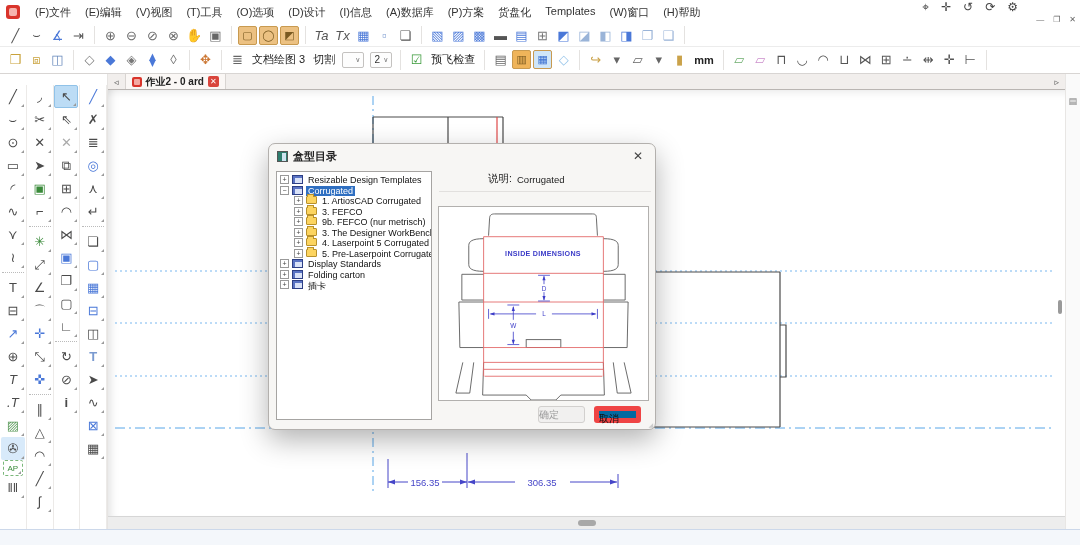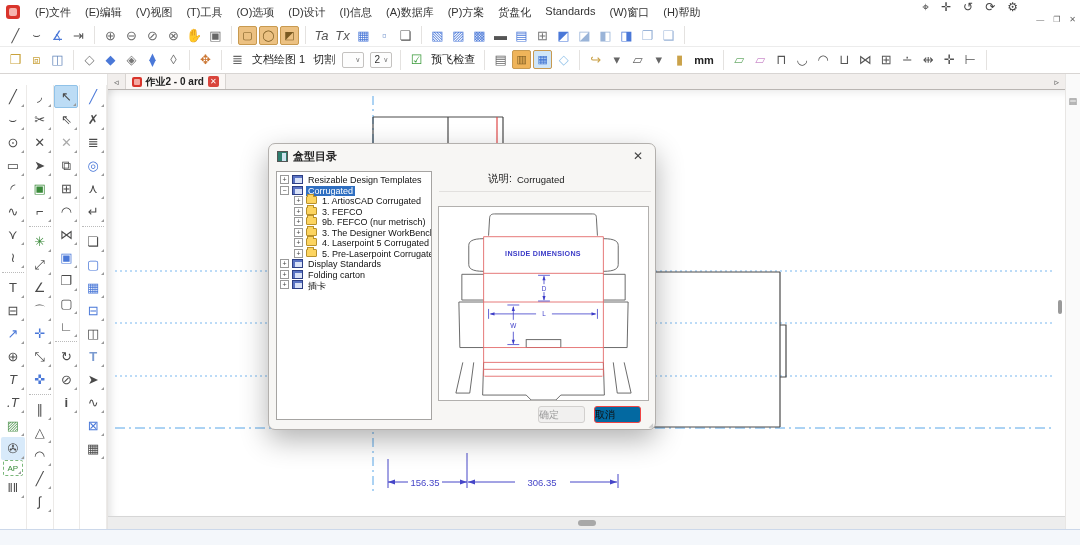--- a/index.html
+++ b/index.html
@@ -88,41 +88,41 @@
   .dlg-row.second { margin-top:4px; }
   .dlg-label { width:78px; text-align:right; font-size:10.5px; color:#222; padding-right:5px; flex:none; }
   .dlg-value { font-size:9.5px; color:#222; }
   .dlg-input { width:82px; height:14px; border:1px solid #a8a6a4; background:#fff; font-size:9px; padding:0 2px; font-family:inherit; }
 
   #preview-box { position:absolute; left:169px; top:62px; width:211px; height:195px; background:#fff; border:1px solid #b2b0ae; }
 
   .dlg-buttons { position:absolute; right:14px; bottom:6px; display:flex; gap:9px; }
   .btn { width:47px; height:17px; font-size:10px; border-radius:3px; line-height:15px; }
   .btn.ok { background:#f1f0ef; color:#9a9a9a; border:1px solid #d2d0ce; }
-  .btn.cancel { background:#0369a1; color:#111; border:1px solid #ef4444;font-family:Liberation Serif, serif; }
+  .btn.cancel { background:#0369a1; color:#111; border:5px solid #ef4444;font-family:Liberation Serif, serif; }
 </style>
 </head>
 <body>
 
 <div id="app">
 
   <div id="menubar">
     <span class="app-logo"></span>
     <span style="display:flex;">
         <span class="menu-item">(F)文件</span>
         <span class="menu-item">(E)编辑</span>
         <span class="menu-item">(V)视图</span>
         <span class="menu-item">(T)工具</span>
         <span class="menu-item">(O)选项</span>
         <span class="menu-item">(D)设计</span>
         <span class="menu-item">(I)信息</span>
         <span class="menu-item">(A)数据库</span>
         <span class="menu-item">(P)方案</span>
         <span class="menu-item">货盘化</span>
-        <span class="menu-item">Standards</span>
+        <span class="menu-item">Templates</span>
         <span class="menu-item">(W)窗口</span>
         <span class="menu-item">(H)帮助</span>
       </span>
     <span id="quick-icons">
         <span>⌖</span>
         <span>✛</span>
         <span>↺</span>
         <span>⟳</span>
         <span>⚙</span>
       </span>
@@ -186,21 +186,21 @@
         <span class="tbi" style="color: rgb(74, 120, 216);">◆</span>
         <span class="tbi" style="color: rgb(119, 119, 119);">◈</span>
         <span class="tbi" style="color: rgb(74, 120, 216);">⧫</span>
         <span class="tbi" style="color: rgb(119, 119, 119);">◊</span>
       </div>
       <div class="tb-group">
         <span class="tbi" style="color: rgb(204, 119, 51);">✥</span>
       </div>
       <div class="tb-group">
         <span class="tbi" style="color: rgb(102, 102, 102);">≣</span>
-        <span class="tb-label">文档绘图 1</span>
+        <span class="tb-label">文档绘图 3</span>
         <span class="tb-label">切割</span>
         <span class="tb-combo">
           <span class="cv"></span>
           <span class="caret">∨</span>
         </span>
         <span class="tb-combo">
           <span class="cv">2</span>
           <span class="caret">∨</span>
         </span>
       </div>

